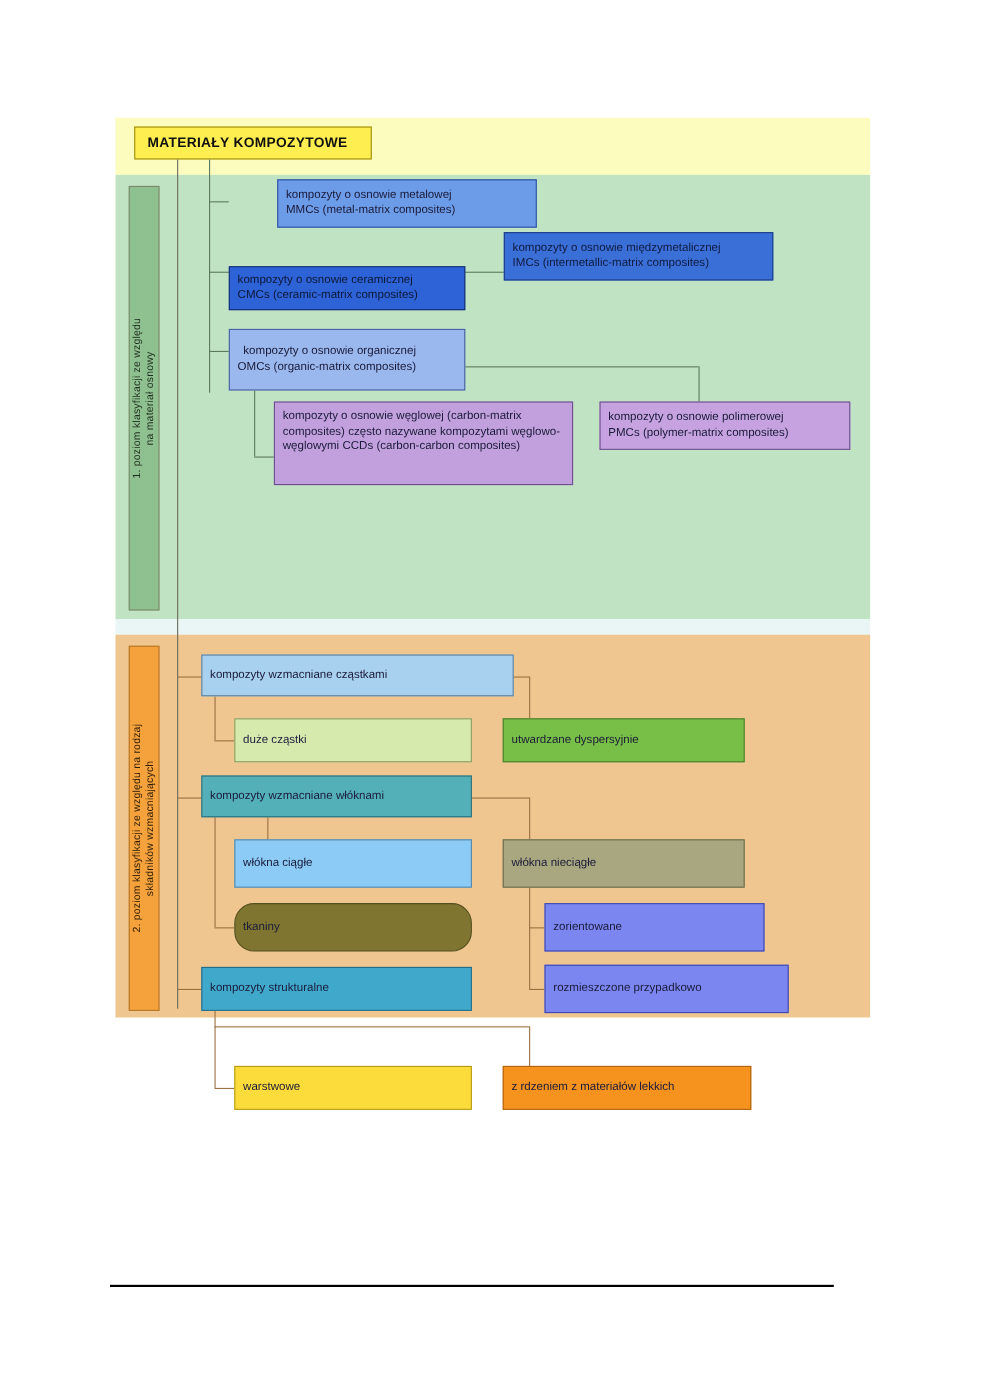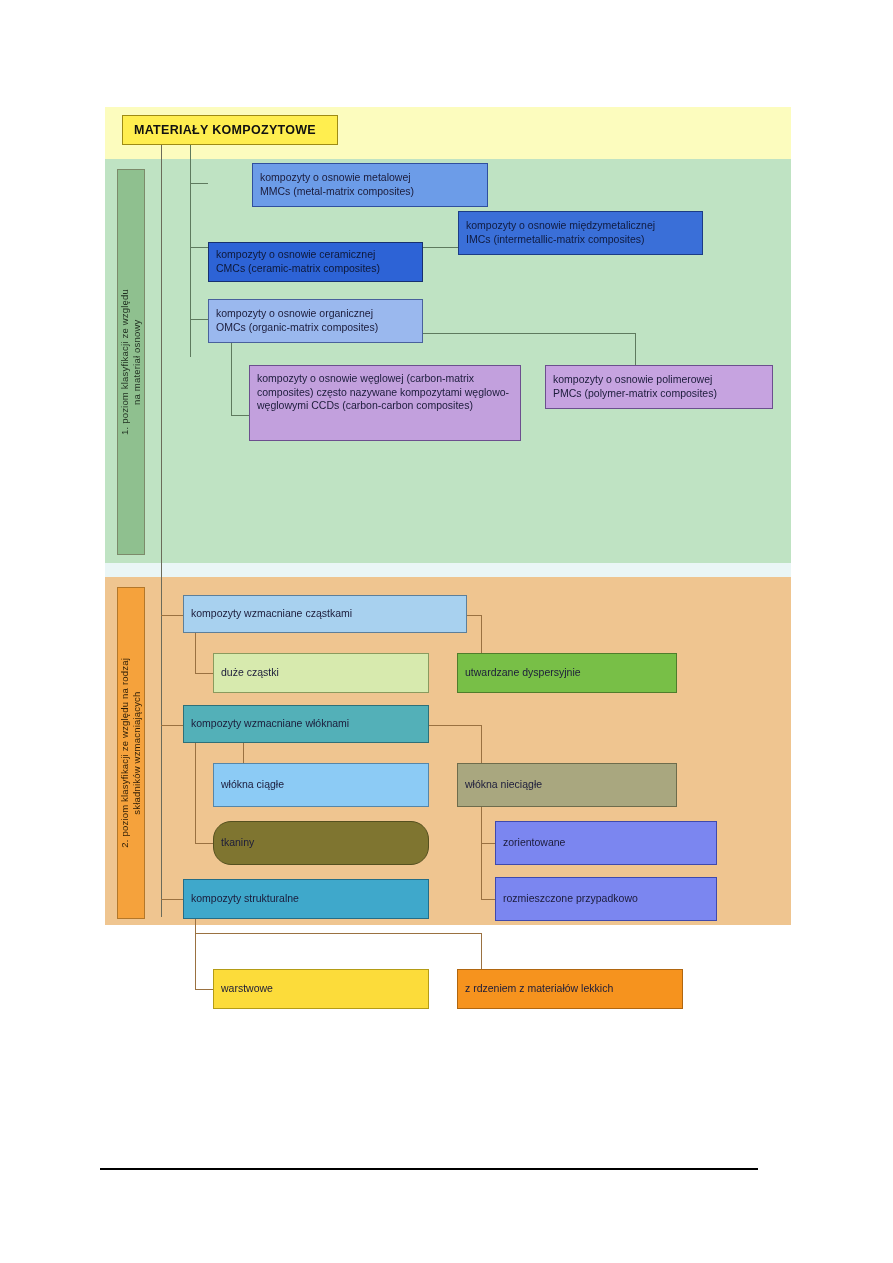--- a/index.html
+++ b/index.html
@@ -129,21 +129,21 @@
     <div class="node c-imc" style="left:353px; top:104px; width:245px; height:44px;">
       <span>kompozyty o osnowie międzymetalicznej
 IMCs (intermetallic-matrix composites)</span>
     </div>
 
     <div class="node c-cmc" style="left:103px; top:135px; width:215px; height:40px;">
       <span>kompozyty o osnowie ceramicznej
 CMCs (ceramic-matrix composites)</span>
     </div>
 
-    <div class="node c-omc" style="left:103px; top:192px; width:215px; height:44px;">
+    <div class="node c-omc" style="left:103px; top:192px; width:215px; height:56px;text-align:right;">
       <span>kompozyty o osnowie organicznej
 OMCs (organic-matrix composites)</span>
     </div>
 
     <div class="node c-ccd" style="left:144px; top:258px; width:272px; height:76px; align-items:flex-start; padding-top:6px;">
       <span>kompozyty o osnowie węglowej (carbon-matrix composites) często nazywane kompozytami węglowo-węglowymi CCDs (carbon-carbon composites)</span>
     </div>
 
     <div class="node c-pmc" style="left:440px; top:258px; width:228px; height:44px;">
       <span>kompozyty o osnowie polimerowej
@@ -195,21 +195,21 @@
     </div>
 
     <div class="node c-nieciag" style="left:352px; top:656px; width:220px; height:44px;">
       <span>włókna nieciągłe</span>
     </div>
 
     <div class="node c-tkaniny" style="left:108px; top:714px; width:216px; height:44px;">
       <span>tkaniny</span>
     </div>
 
-    <div class="node c-zorient" style="left:390px; top:714px; width:222px; height:44px;">
+    <div class="node c-zorient" style="left:390px; top:714px; width:200px; height:44px;">
       <span>zorientowane</span>
     </div>
 
     <div class="node c-struct" style="left:78px;  top:772px; width:246px; height:40px;">
       <span>kompozyty strukturalne</span>
     </div>
 
     <div class="node c-rozmie" style="left:390px; top:770px; width:222px; height:44px;">
       <span>rozmieszczone przypadkowo</span>
     </div>

